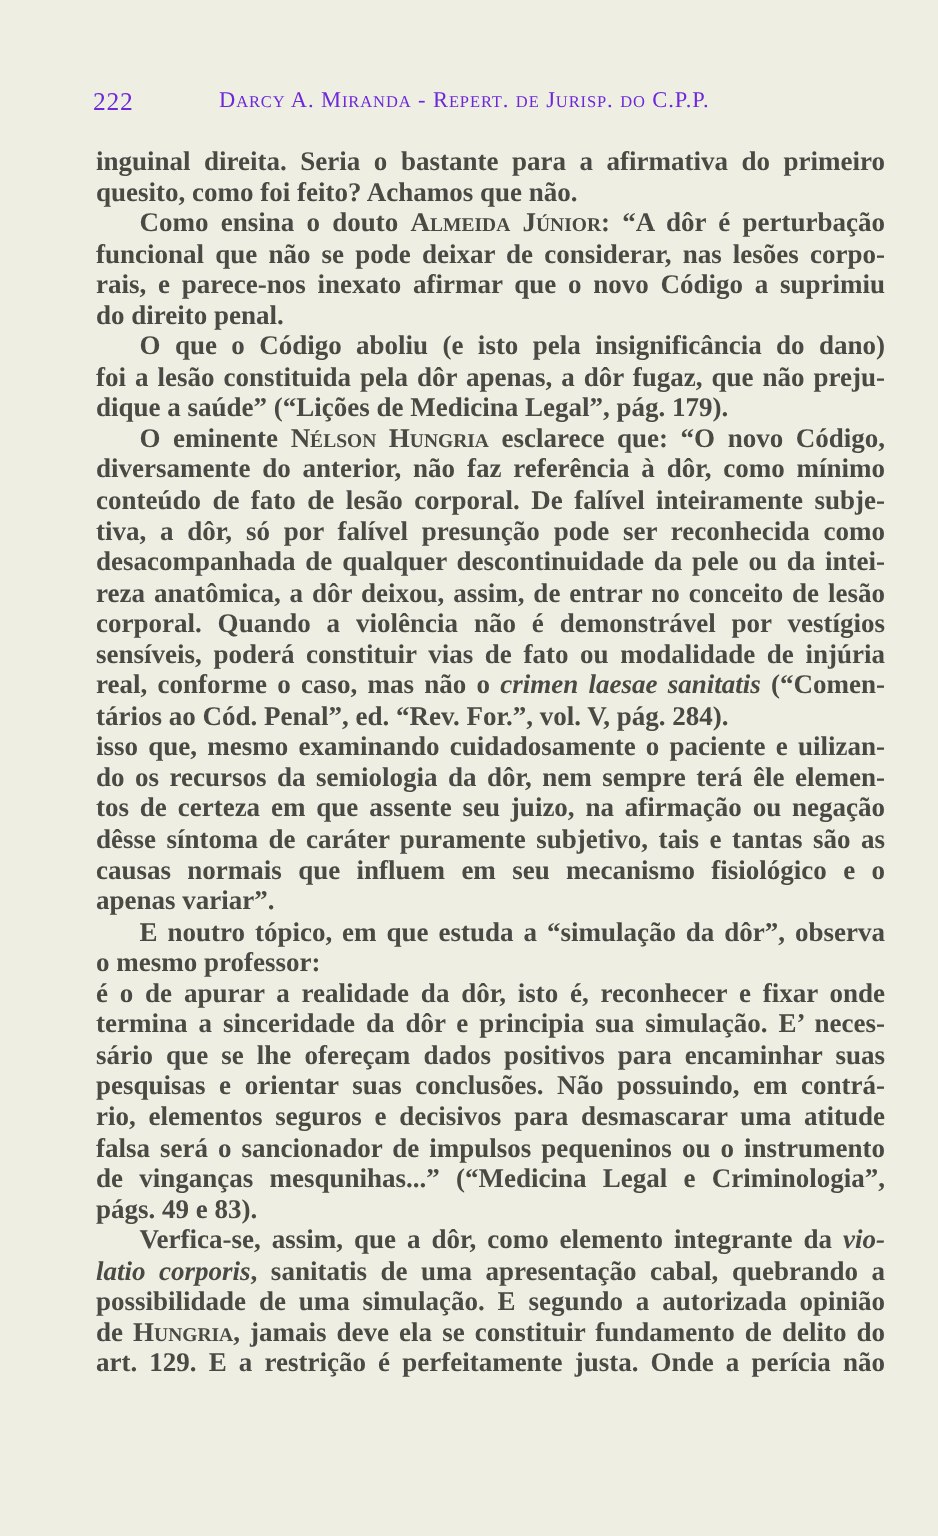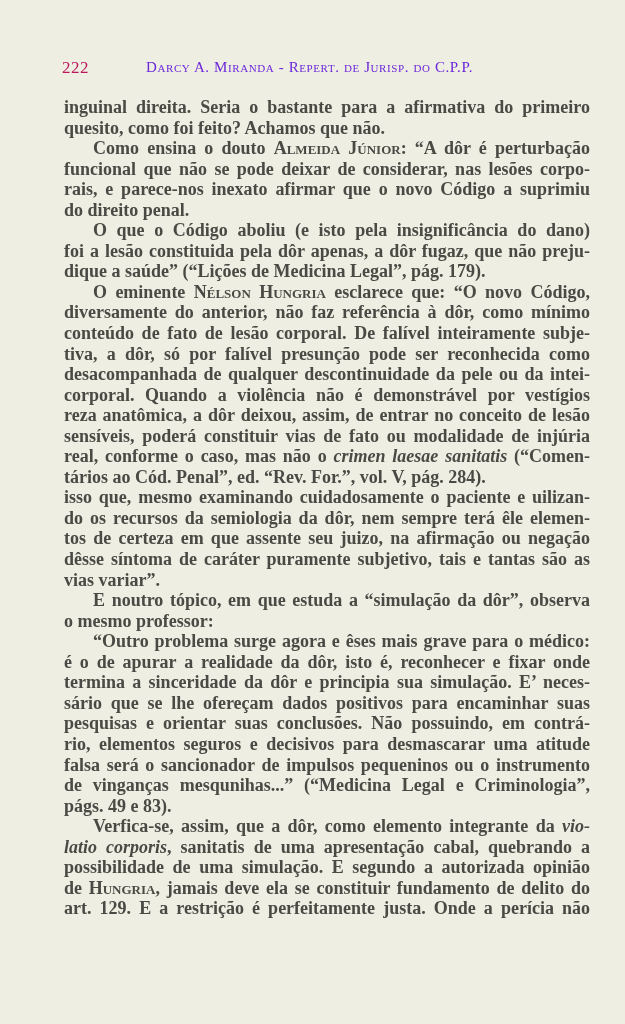--- a/index.html
+++ b/index.html
@@ -10,21 +10,21 @@
       color: #3a3a36;
       position: relative;
     }
     .page { position: absolute; left: 0; top: 0; width: 625px; height: 1024px; }
     .header {
       position: absolute; top: 58px; left: 62px; width: 520px; height: 24px;
       font-family: "Liberation Serif", serif;
     }
     .page-number {
       position: absolute; left: 0; top: 0;
-      font-size: 17px; color: #be185d; letter-spacing: 0.5px;
+      font-size: 17px; color: #6d28d9; letter-spacing: 0.5px;
     }
     .running-title {
       position: absolute; left: 84px; top: 1px;
       font-size: 15px; color: #6d28d9; letter-spacing: 0.6px;
       font-variant: small-caps;
     }
     .body-text {
       position: absolute; top: 97px; left: 64px; width: 526px;
       font-family: "Liberation Serif", serif;
       font-size: 18px; line-height: 20.55px;
@@ -56,33 +56,33 @@
       <span class="line"><span>rais, e parece-nos inexato afirmar que o novo Código a suprimiu</span></span>
       <span class="line last"><span>do direito penal.</span></span>
       <span class="line indent"><span>O que o Código aboliu (e isto pela insignificância do dano)</span></span>
       <span class="line"><span>foi a lesão constituida pela dôr apenas, a dôr fugaz, que não preju-</span></span>
       <span class="line last"><span>dique a saúde” (“Lições de Medicina Legal”, pág. 179).</span></span>
       <span class="line indent"><span>O eminente </span><span class="sc">Nélson Hungria</span><span> esclarece que: “O novo Código,</span></span>
       <span class="line"><span>diversamente do anterior, não faz referência à dôr, como mínimo</span></span>
       <span class="line"><span>conteúdo de fato de lesão corporal. De falível inteiramente subje-</span></span>
       <span class="line"><span>tiva, a dôr, só por falível presunção pode ser reconhecida como</span></span>
       <span class="line"><span>desacompanhada de qualquer descontinuidade da pele ou da intei-</span></span>
+      <span class="line"><span>reza anatômica, a dôr deixou, assim, de entrar no conceito de lesão</span></span>
       <span class="line"><span>corporal. Quando a violência não é demonstrável por vestígios</span></span>
-      <span class="line"><span>reza anatômica, a dôr deixou, assim, de entrar no conceito de lesão</span></span>
       <span class="line"><span>sensíveis, poderá constituir vias de fato ou modalidade de injúria</span></span>
       <span class="line"><span>real, conforme o caso, mas não o </span><span class="it">crimen laesae sanitatis</span><span> (“Comen-</span></span>
       <span class="line last"><span>tários ao Cód. Penal”, ed. “Rev. For.”, vol. V, pág. 284).</span></span>
       <span class="line"><span>isso que, mesmo examinando cuidadosamente o paciente e uilizan-</span></span>
       <span class="line"><span>do os recursos da semiologia da dôr, nem sempre terá êle elemen-</span></span>
       <span class="line"><span>tos de certeza em que assente seu juizo, na afirmação ou negação</span></span>
       <span class="line"><span>dêsse síntoma de caráter puramente subjetivo, tais e tantas são as</span></span>
-      <span class="line last"><span>vias variar”.</span></span>
+      <span class="line"><span>causas normais que influem em seu mecanismo fisiológico e o</span></span>
+      <span class="line last"><span>apenas variar”.</span></span>
       <span class="line indent"><span>E noutro tópico, em que estuda a “simulação da dôr”, observa</span></span>
       <span class="line last"><span>o mesmo professor:</span></span>
-      <span class="line indent"><span>“Outro problema surge agora e êses mais grave para o médico:</span></span>
       <span class="line"><span>é o de apurar a realidade da dôr, isto é, reconhecer e fixar onde</span></span>
       <span class="line"><span>termina a sinceridade da dôr e principia sua simulação. E’ neces-</span></span>
       <span class="line"><span>sário que se lhe ofereçam dados positivos para encaminhar suas</span></span>
       <span class="line"><span>pesquisas e orientar suas conclusões. Não possuindo, em contrá-</span></span>
       <span class="line"><span>rio, elementos seguros e decisivos para desmascarar uma atitude</span></span>
       <span class="line"><span>falsa será o sancionador de impulsos pequeninos ou o instrumento</span></span>
       <span class="line"><span>de vinganças mesqunihas...” (“Medicina Legal e Criminologia”,</span></span>
       <span class="line last"><span>págs. 49 e 83).</span></span>
       <span class="line indent"><span>Verfica-se, assim, que a dôr, como elemento integrante da </span><span class="it">vio-</span></span>
       <span class="line"><span class="it">latio corporis</span><span>, sanitatis de uma apresentação cabal, quebrando a</span></span>

